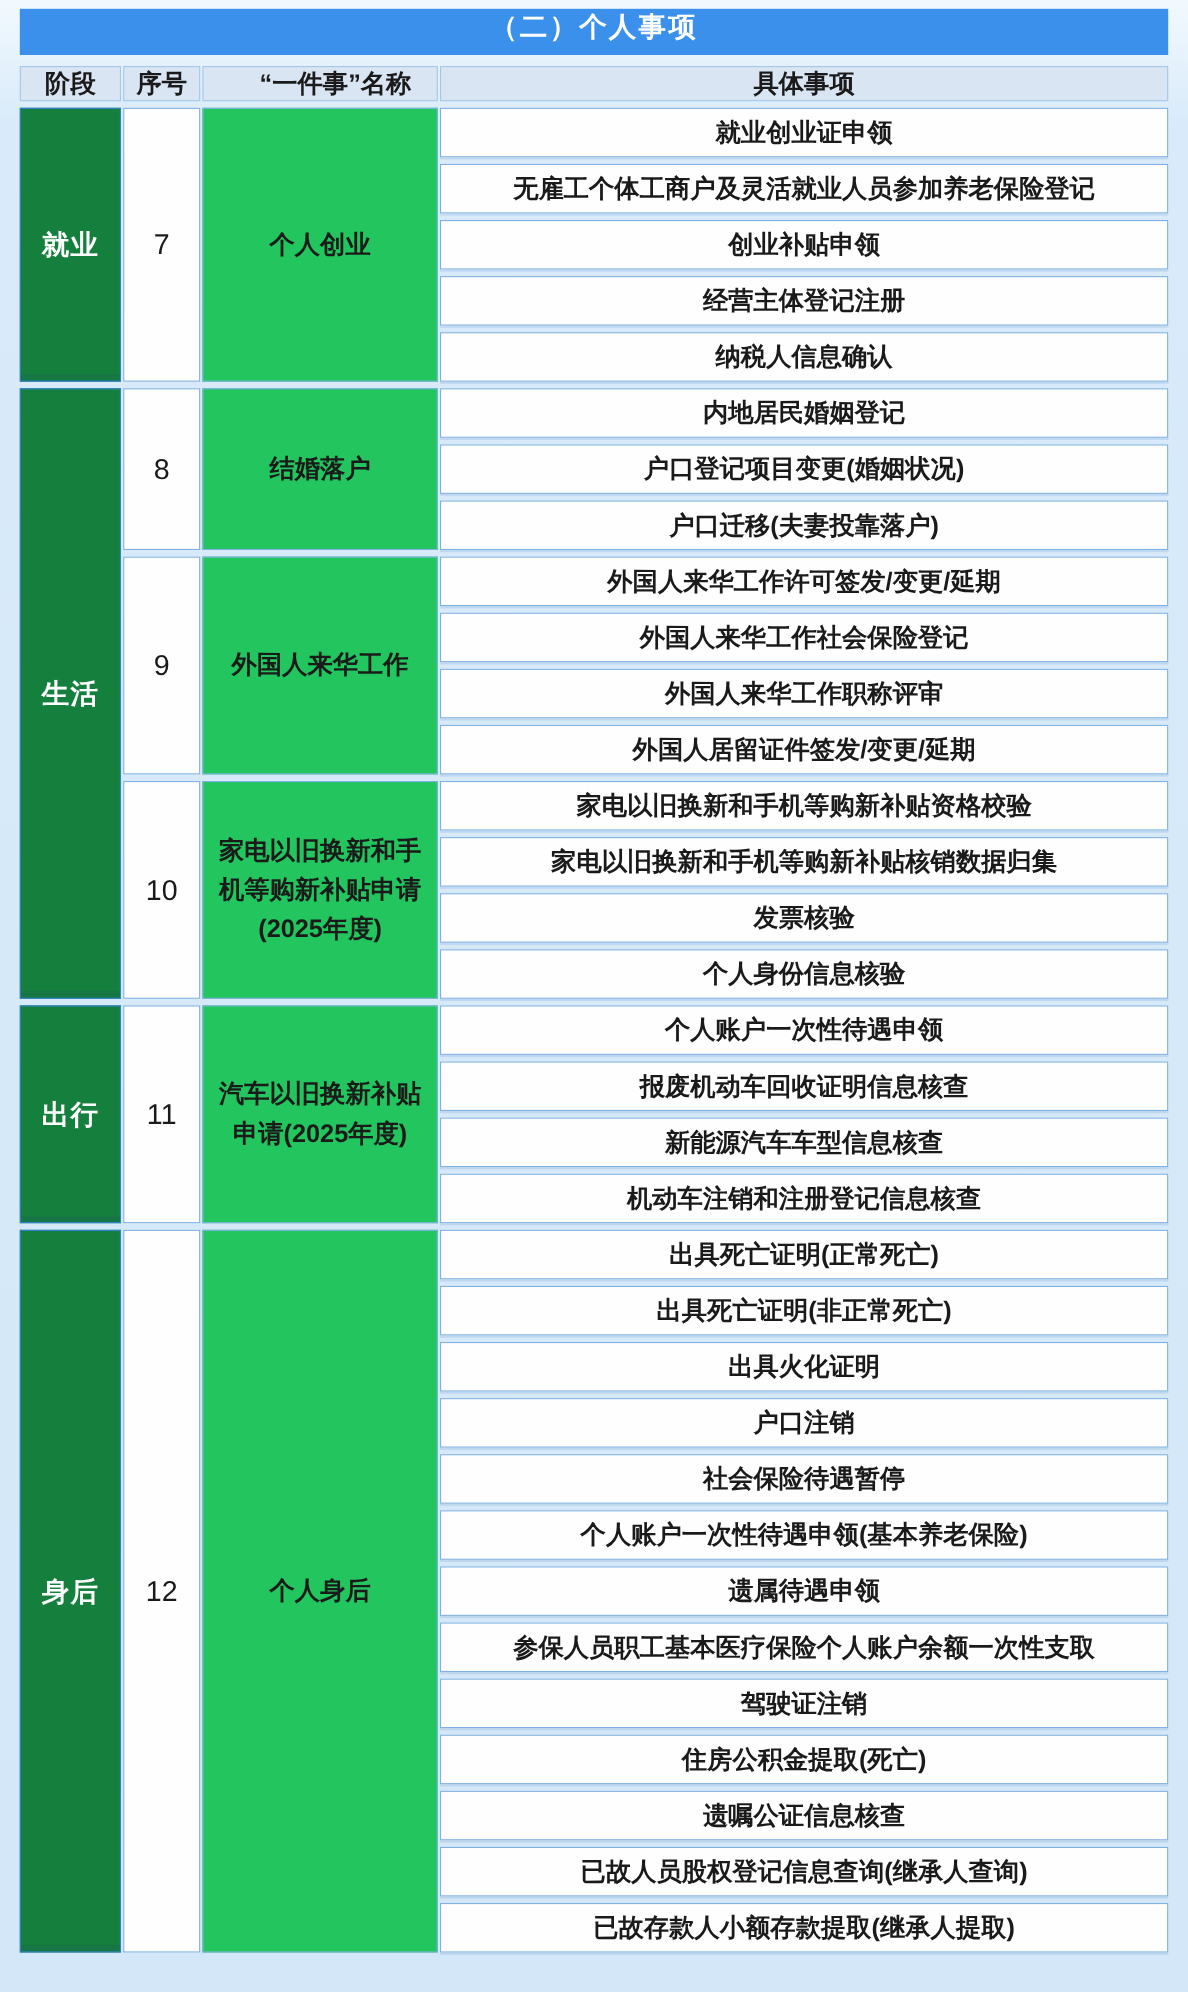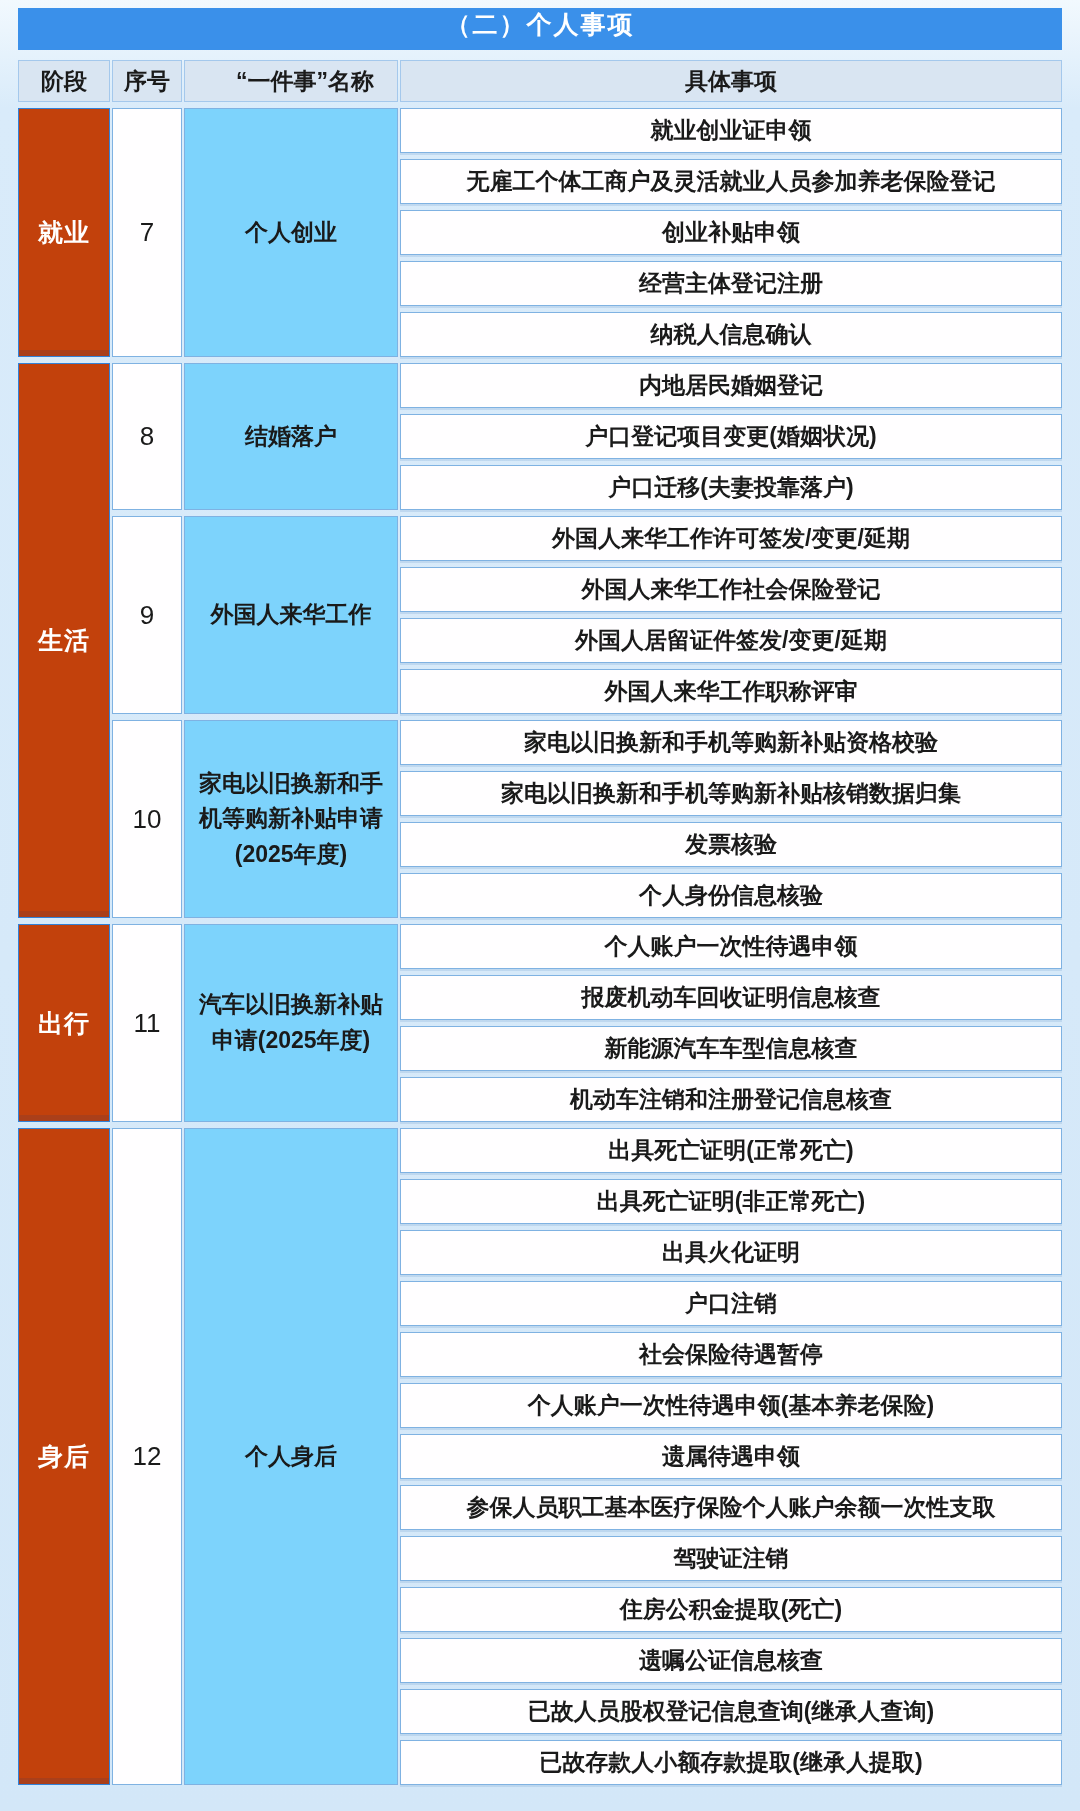--- a/index.html
+++ b/index.html
@@ -15,56 +15,56 @@
 
   .title-bar {
     height: 42px;
     background: #3a90ea;
     display: flex; align-items: flex-start; justify-content: center;
     color: #ffffff; font-size: 25px; font-weight: bold;
     letter-spacing: 2px;
     margin-bottom: 10px;
   }
 
-  .header-row { display: flex; gap: 2px; height: 42px; margin-bottom: 6px; }
+  .header-row { display: flex; gap: 2px; height: 32px; margin-bottom: 6px; }
   .header-cell {
     background: #d9e5f2;
     border: 1px solid #a4c8ec;
     display: flex; align-items: center; justify-content: center;
     font-size: 23px; font-weight: bold;
   }
   .w-stage { width: 92px; flex: none; }
   .w-num   { width: 70px; flex: none; }
   .w-name  { width: 214px; flex: none; padding-left: 28px; }
   .w-items { flex: 1; }
 
   .stage-section { display: flex; gap: 2px; margin-bottom: 6px; }
   .stage-section:last-child { margin-bottom: 0; }
   .stage-cell {
     width: 92px; flex: none;
-    background: #c2410c;
+    background: #15803d;
     border: 1px solid #3181d8;
     box-shadow: inset 0 -6px 0 rgba(30,60,110,0.14);
     display: flex; align-items: center; justify-content: center;
     color: #ffffff; font-size: 25px; font-weight: bold;
     letter-spacing: 1px;
   }
   .stage-groups { flex: 1; display: flex; flex-direction: column; gap: 6px; }
 
   .group-row { display: flex; gap: 2px; }
   .num-cell {
     width: 70px; flex: none;
     background: #fffeff;
     border: 1px solid #7fb2e2;
     display: flex; align-items: center; justify-content: center;
     font-size: 26px; font-weight: 500;
   }
   .name-cell {
     width: 214px; flex: none;
-    background: #7dd3fc;
+    background: #22c55e;
     border: 1px solid #7fb2e2;
     display: flex; align-items: center; justify-content: center;
     font-size: 23px; font-weight: bold;
     text-align: center; line-height: 1.55; padding: 2px 6px;
   }
   .items-col { flex: 1; display: flex; flex-direction: column; gap: 6px; }
   .item-cell {
     height: 45px; flex: none;
     background: #fffeff;
     border: 1px solid #7fb2e2;
@@ -118,22 +118,22 @@
               <div class="item-cell">户口登记项目变更(婚姻状况)</div>
               <div class="item-cell">户口迁移(夫妻投靠落户)</div>
             </div>
           </div>
           <div class="group-row">
             <div class="num-cell">9</div>
             <div class="name-cell">外国人来华工作</div>
             <div class="items-col">
               <div class="item-cell">外国人来华工作许可签发/变更/延期</div>
               <div class="item-cell">外国人来华工作社会保险登记</div>
+              <div class="item-cell">外国人来华工作职称评审</div>
               <div class="item-cell">外国人居留证件签发/变更/延期</div>
-              <div class="item-cell">外国人来华工作职称评审</div>
             </div>
           </div>
           <div class="group-row">
             <div class="num-cell">10</div>
             <div class="name-cell">家电以旧换新和手机等购新补贴申请(2025年度)</div>
             <div class="items-col">
               <div class="item-cell">家电以旧换新和手机等购新补贴资格校验</div>
               <div class="item-cell">家电以旧换新和手机等购新补贴核销数据归集</div>
               <div class="item-cell">发票核验</div>
               <div class="item-cell">个人身份信息核验</div>

